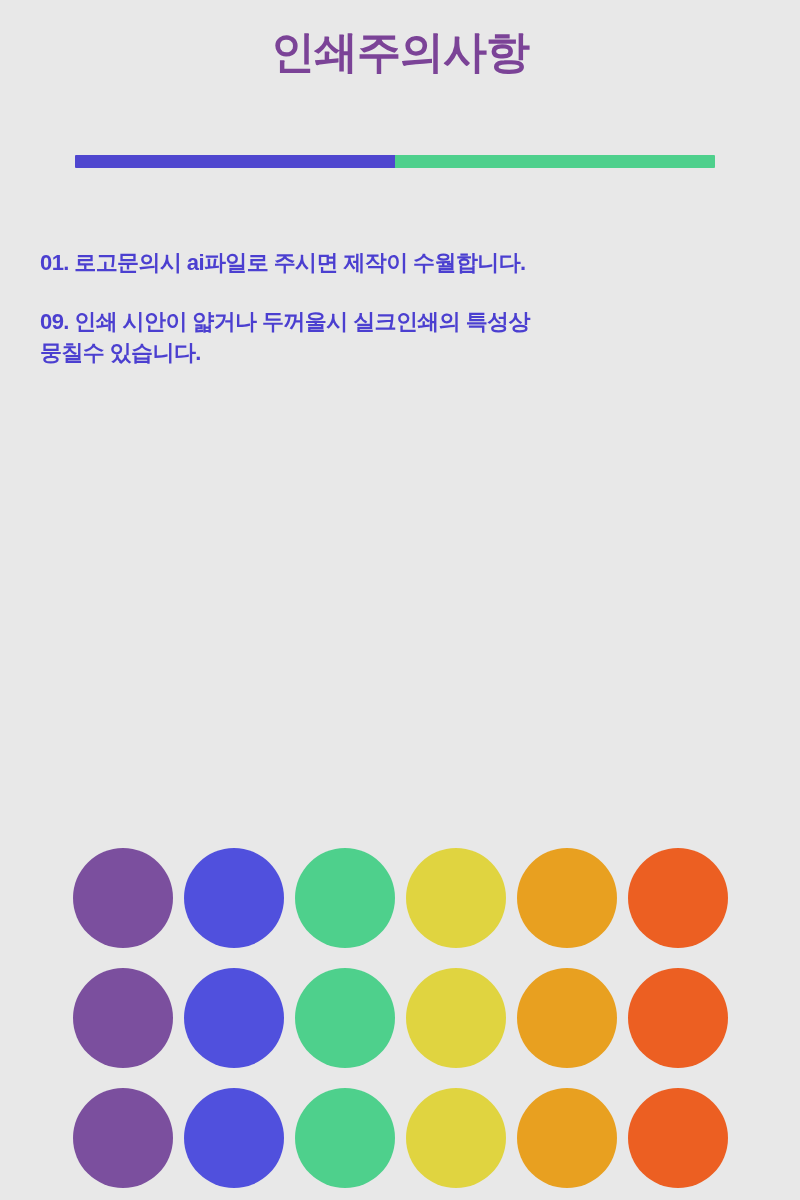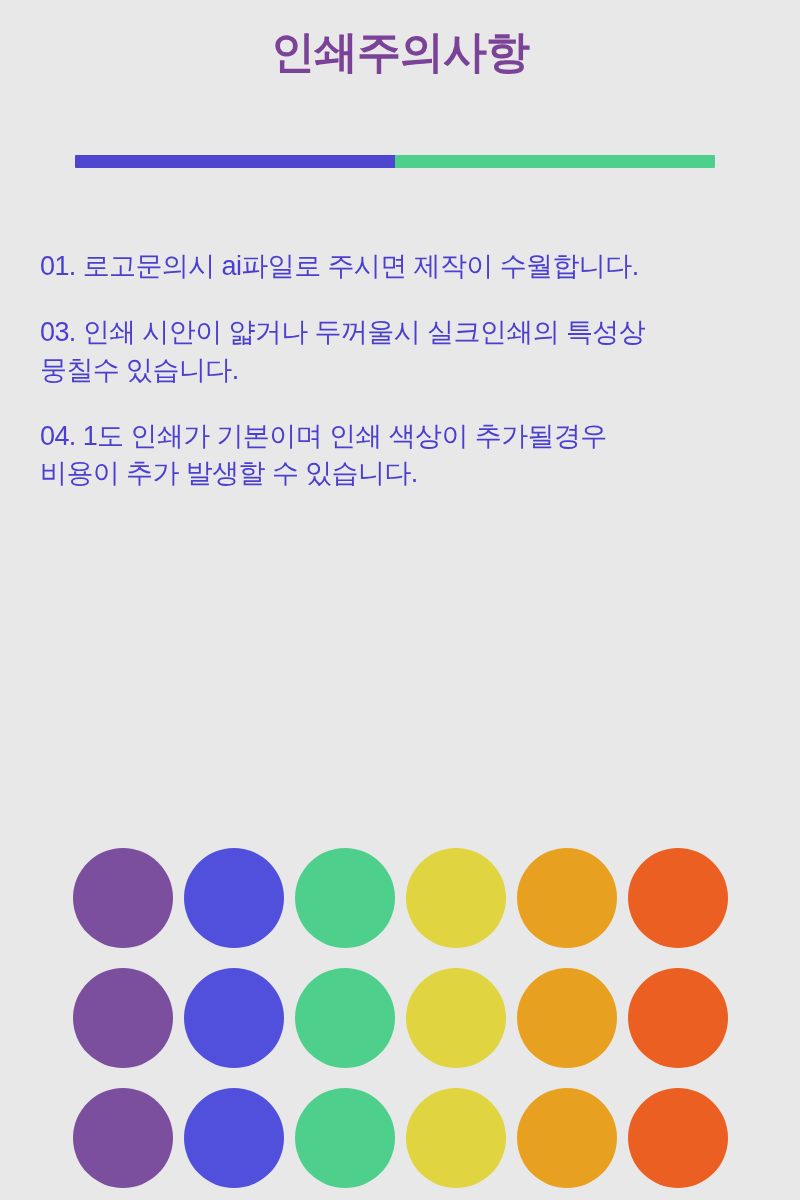--- a/index.html
+++ b/index.html
@@ -57,22 +57,22 @@
   }
 
   
   .notes {
     position: absolute;
     left: 40px;
     top: 248px;
     width: 726px;
   }
   .note {
-    font-size: 27px;
-    font-weight: normal;
+    font-size: 22px;
+    font-weight: bold;
     color: #4b3fd0;
     line-height: 1.38;
     margin-bottom: 29px;
     letter-spacing: -0.6px;
     white-space: pre-line;
   }
   .note:last-child {
     margin-bottom: 0;
   }
 
@@ -113,24 +113,22 @@
 
   <div class="title" style="color: rgb(123, 67, 151);">인쇄주의사항</div>
 
   <div class="divider">
     <div class="seg-left" style="background: rgb(79, 70, 207);"></div>
     <div class="seg-right" style="background: rgb(78, 208, 140);"></div>
   </div>
 
   <div class="notes">
     <div class="note" style="color: rgb(75, 63, 208);">01. 로고문의시 ai파일로 주시면 제작이 수월합니다.</div>
-    <div class="note" style="color: rgb(75, 63, 208);">03. 인쇄 시안이 얇거나 두꺼울시 실크인쇄의 특성상
+    <div class="note" style="color: rgb(75, 63, 208);">09. 인쇄 시안이 얇거나 두꺼울시 실크인쇄의 특성상
 뭉칠수 있습니다.</div>
-    <div class="note" style="color: rgb(75, 63, 208);">04. 1도 인쇄가 기본이며 인쇄 색상이 추가될경우
-비용이 추가 발생할 수 있습니다.</div>
   </div>
 
   <div class="swatch-grid">
 
     <div class="swatch-row">
       <div class="swatch">
           <div class="dot" style="background: rgb(123, 79, 158);"></div>
         </div>
       <div class="swatch">
           <div class="dot" style="background: rgb(80, 80, 221);"></div>

